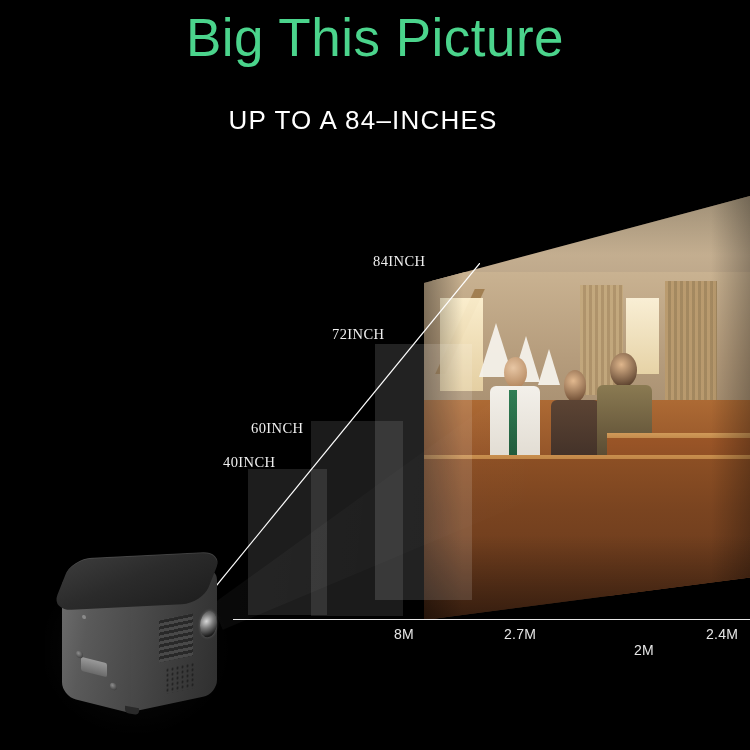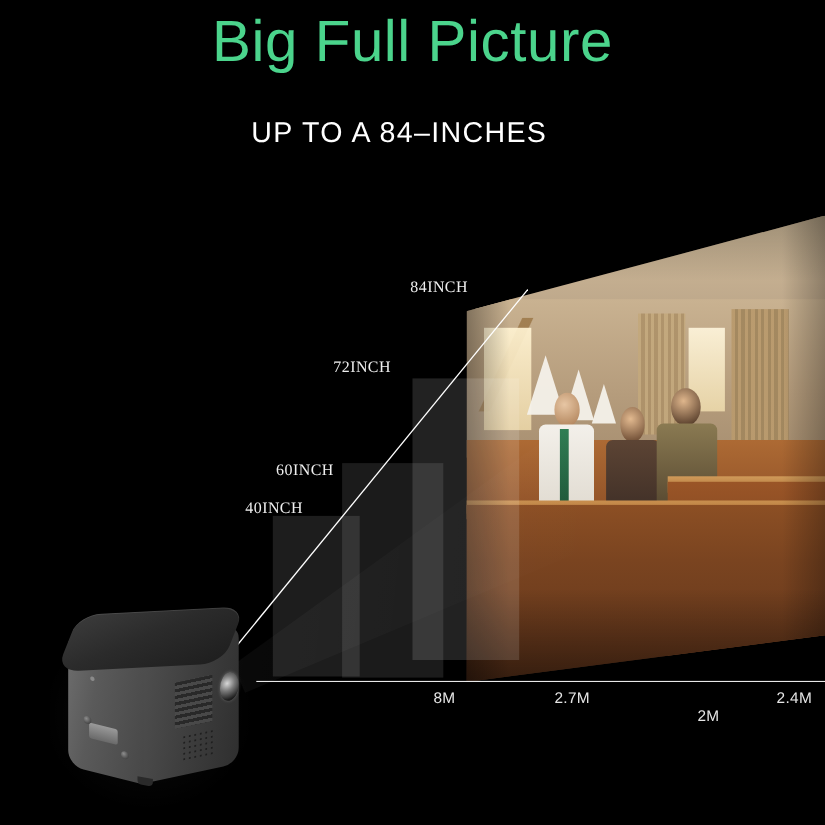--- a/index.html
+++ b/index.html
@@ -196,21 +196,21 @@
   
   .inch-label {
     position: absolute;
     font-family: "Liberation Serif", serif;
     font-size: 14.5px;
     color: #efefef;
     letter-spacing: 0.4px;
     white-space: nowrap;
   }
   #inch-84 { left: 373px; top: 253px; }
-  #inch-72 { left: 303px; top: 326px; }
+  #inch-72 { left: 332px; top: 326px; }
   #inch-60 { left: 251px; top: 420px; }
   #inch-40 { left: 198px; top: 454px; margin-left: 25px; }
 
   
   #axis-line {
     position: absolute;
     left: 233px;
     top: 619px;
     width: 517px;
     height: 1px;
@@ -312,21 +312,21 @@
     position:absolute; left:-10px; top:-6px; width:200px; height:200px;
     background: radial-gradient(ellipse at 45% 50%, rgba(255,255,255,.05), rgba(0,0,0,0) 62%);
     pointer-events:none;
   }
 </style>
 </head>
 <body>
 
 <div id="page">
 
-  <div id="headline">Big Full Picture</div>
+  <div id="headline">Big This Picture</div>
 
   <div id="subhead">UP TO A 84–INCHES</div>
 
 
   <div id="stage">
 
     <div id="screen-image">
       <div class="photo"></div>
       <div class="ph-ceiling"></div>
       <div class="ph-wall"></div>

